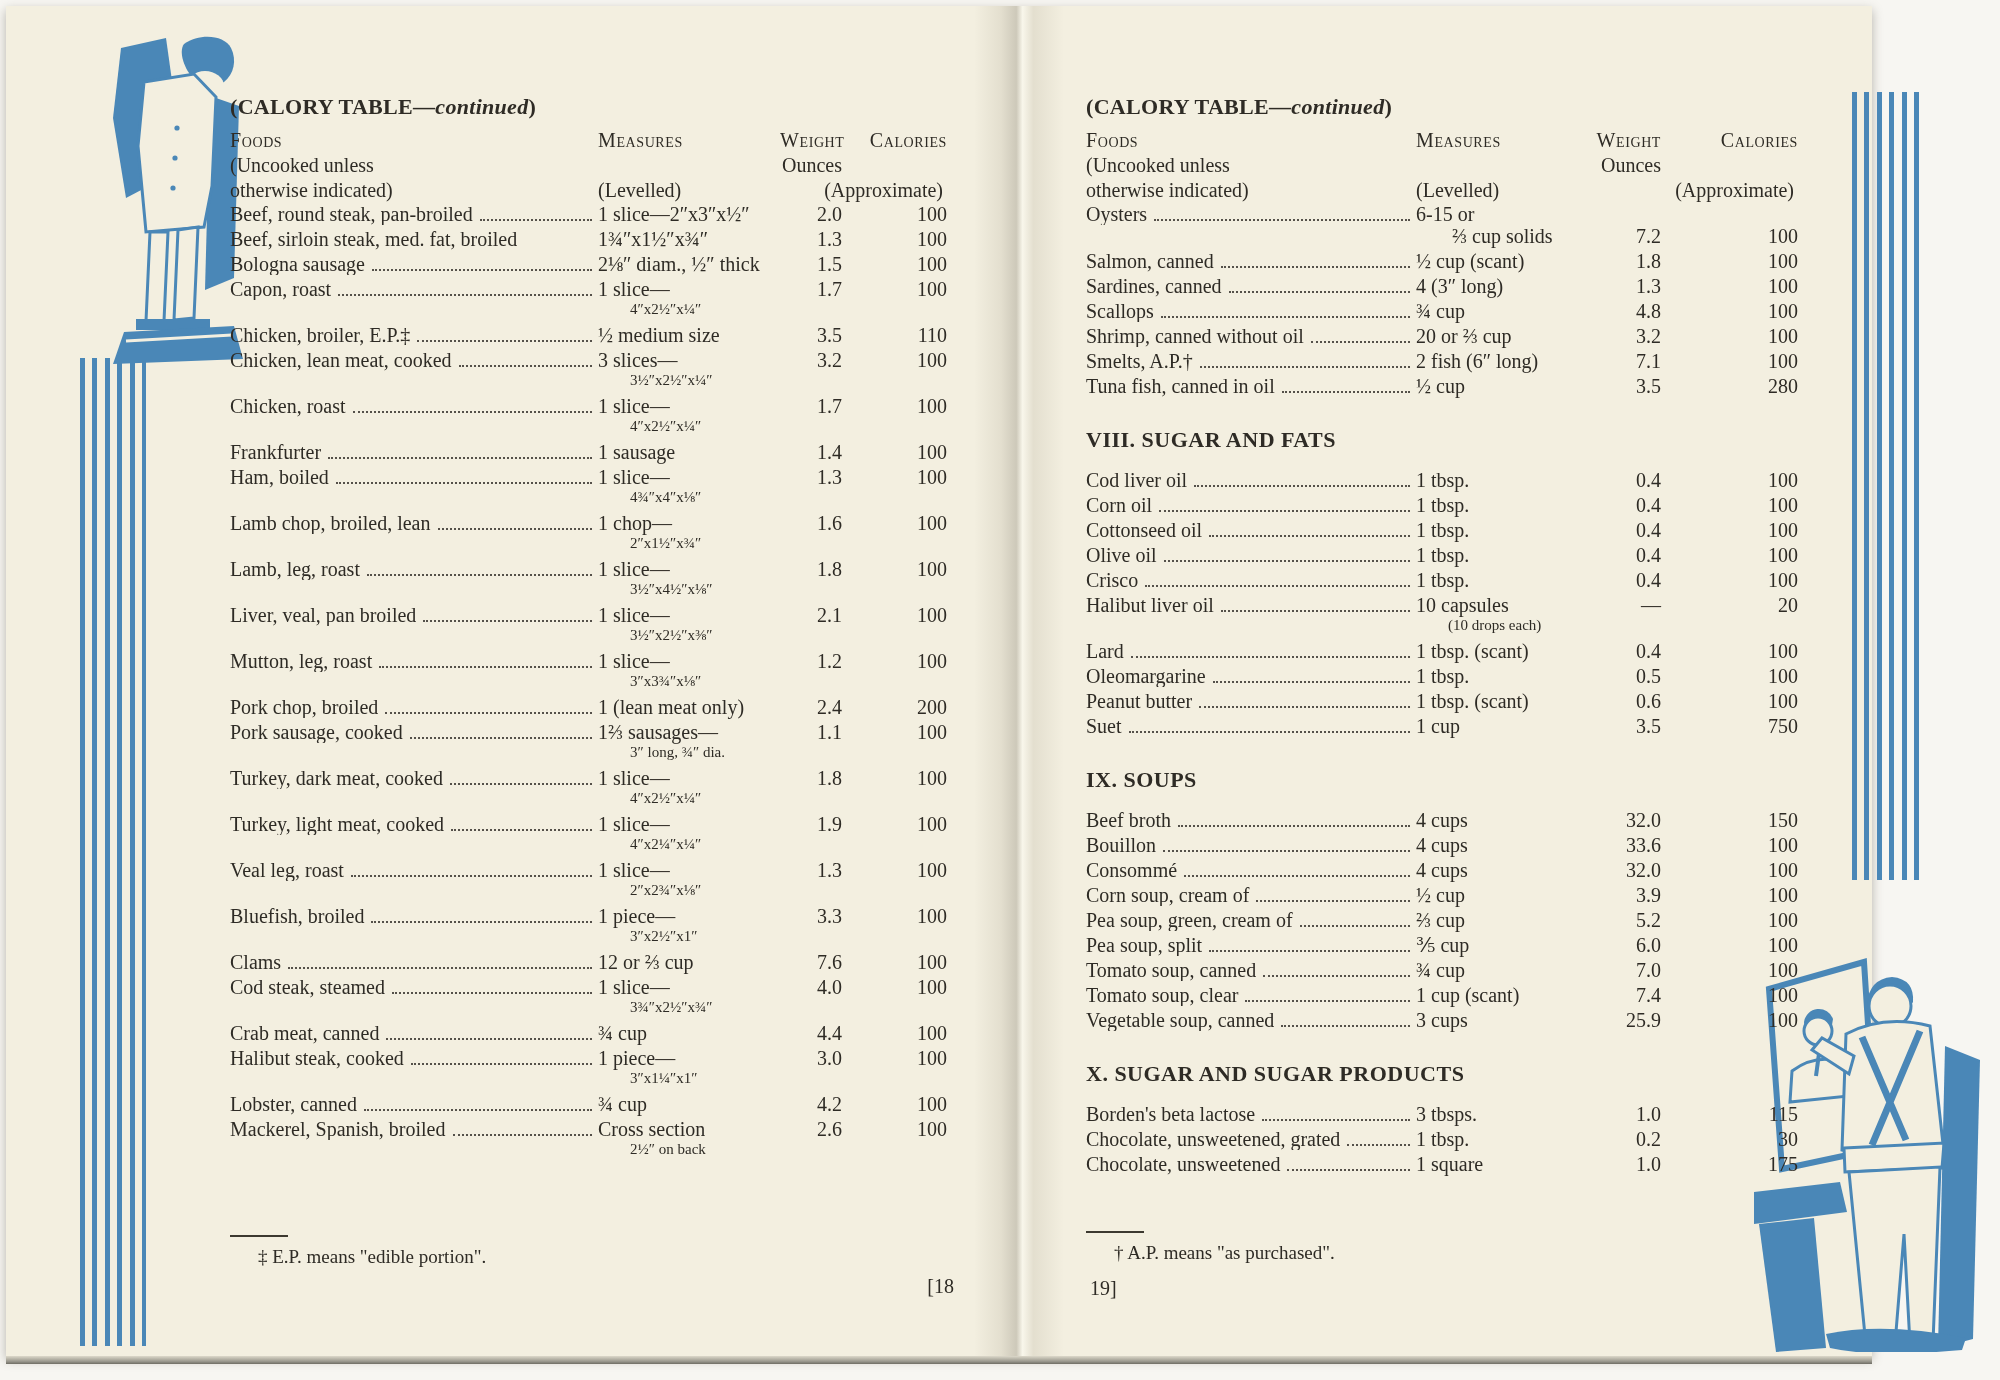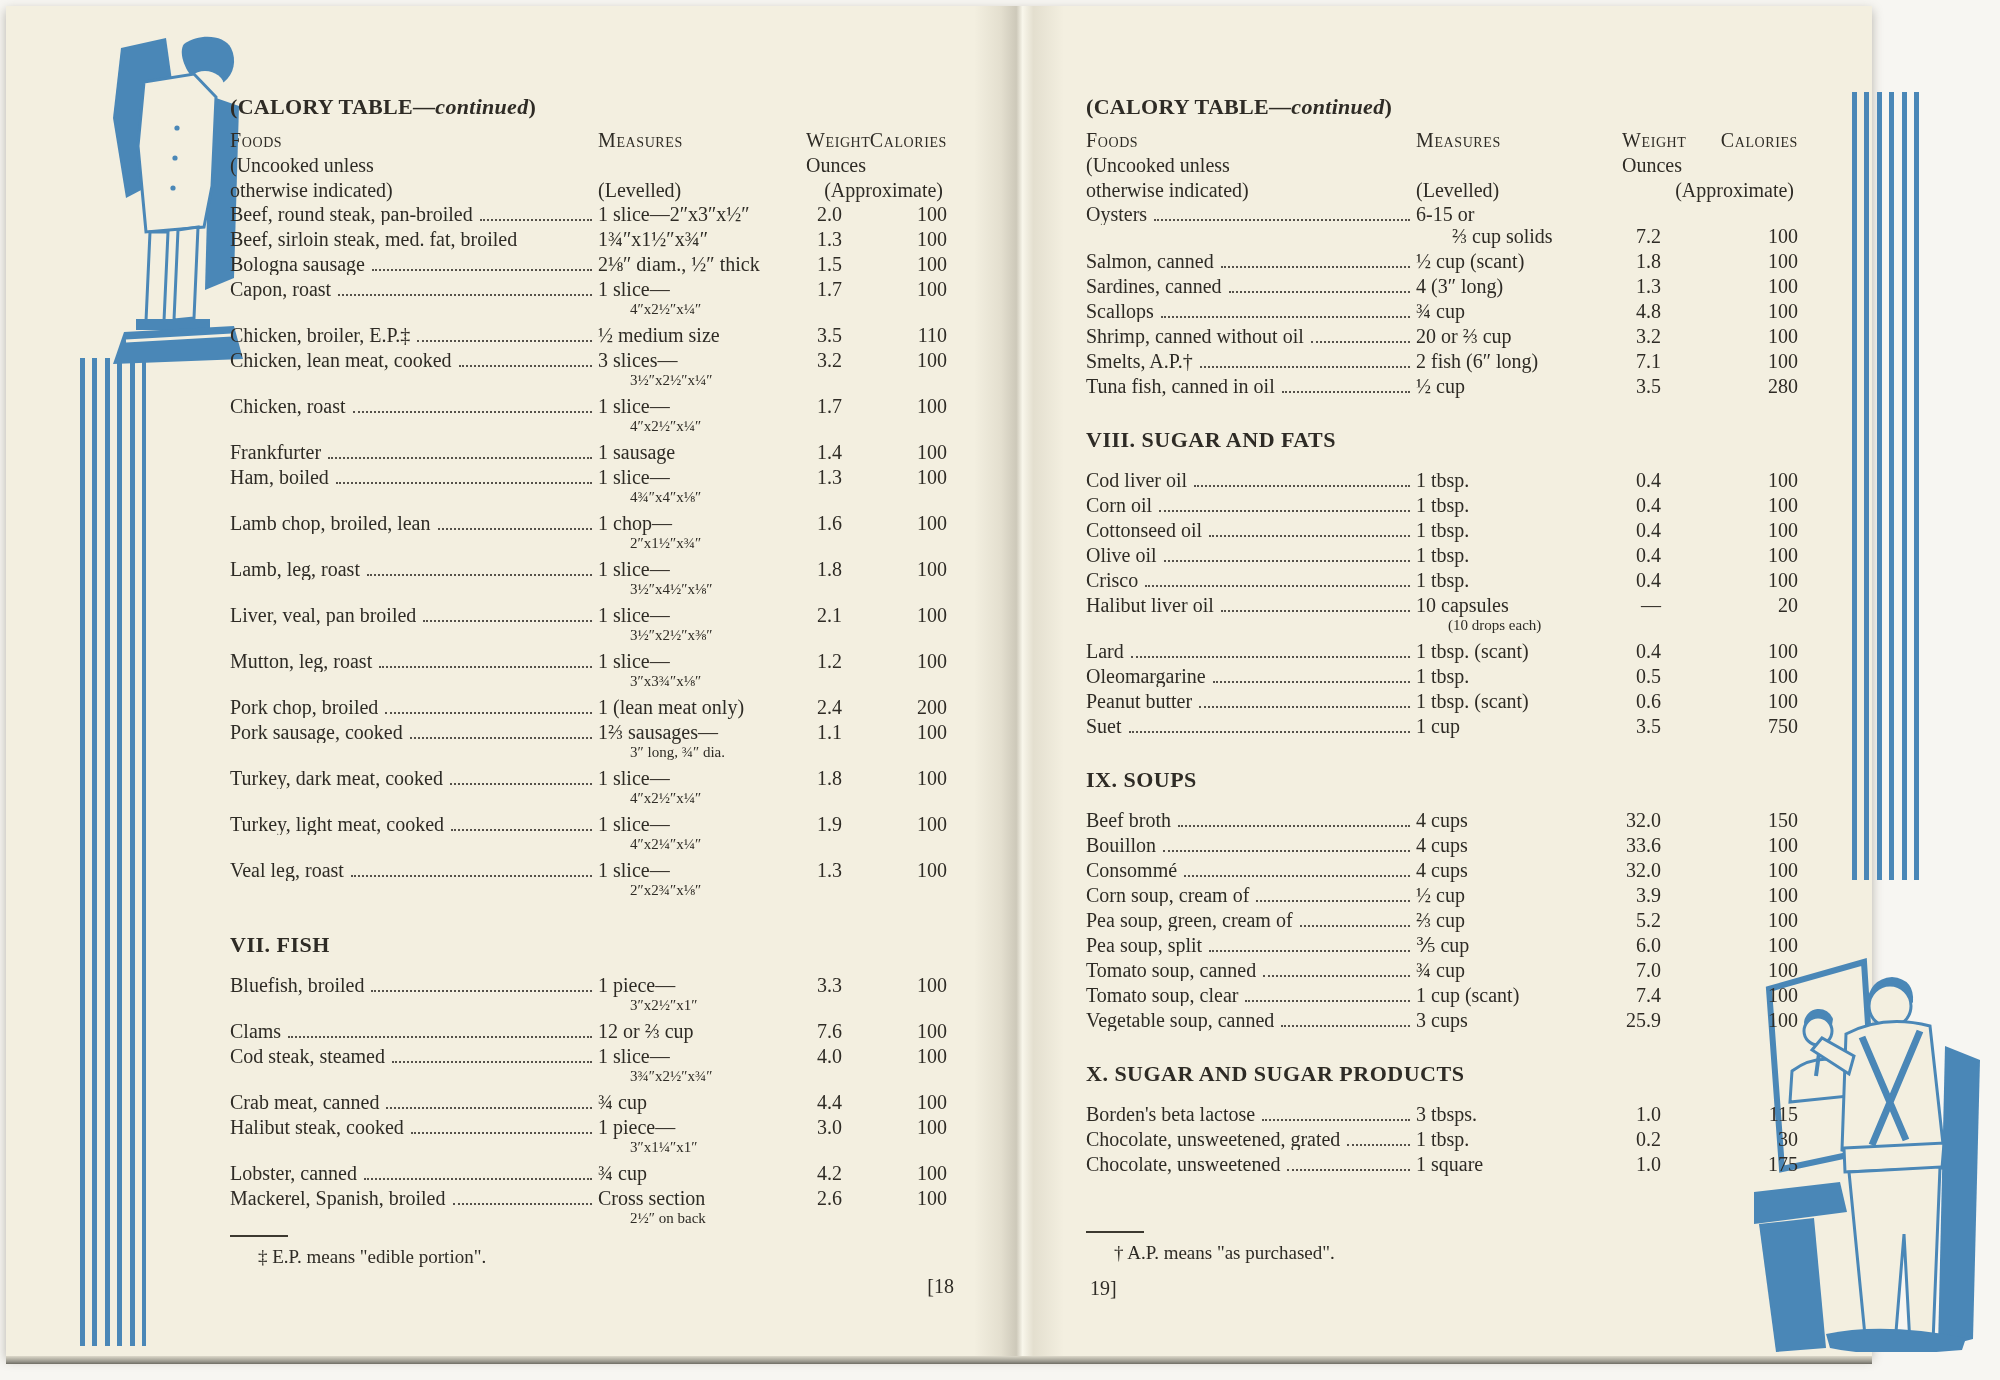--- a/index.html
+++ b/index.html
@@ -38,21 +38,21 @@
 
   .content{position:absolute;top:88px;}
   .page-left  .content{left:190px;--c1:368px;--c2:182px;--c3:62px;--c4:105px;width:717px;}
   .page-right .content{left:70px; --c1:330px;--c2:180px;--c3:65px;--c4:137px;width:712px;}
 
   .ptitle{font-size:22px;font-weight:700;letter-spacing:.3px;margin-bottom:8px;}
   .ptitle i{font-weight:700;}
 
   .th{display:grid;grid-template-columns:var(--c1) var(--c2) var(--c3) var(--c4);line-height:25px;font-size:20px;}
   .sc{font-variant:small-caps;letter-spacing:.6px;}
-  .tr{text-align:right;margin-left:26px;}
+  .tr{text-align:right;}
   .span2{grid-column:3 / span 2;text-align:right;padding-right:4px;}
 
   .tbody{margin-top:0;}
   .row{display:grid;grid-template-columns:var(--c1) var(--c2) var(--c3) var(--c4);
        font-size:20px;line-height:22px;margin-bottom:3px;}
   .c{align-self:start;}
   .food{display:flex;align-items:flex-end;white-space:nowrap;overflow:hidden;}
   .leader{flex:1;min-width:8px;border-bottom:2px dotted #55514a;margin:0 6px 4px 7px;}
   .meas .sub{font-size:15px;line-height:18px;margin:0 0 3px 32px;}
   .meas .m2{margin-left:36px;}
@@ -333,21 +333,20 @@
               <span class="ftext">Veal leg, roast</span>
               <span class="leader"></span>
             </div>
             <div class="c meas">
               <div class="m1">1 slice—</div>
               <div class="sub">2″x2¾″x⅛″</div>
             </div>
             <div class="c wt">1.3</div>
             <div class="c cal">100</div>
           </div>
-          <div class="sec-head">VII.  FISH</div>
           <div class="row">
             <div class="c food">
               <span class="ftext">Bluefish, broiled</span>
               <span class="leader"></span>
             </div>
             <div class="c meas">
               <div class="m1">1 piece—</div>
               <div class="sub">3″x2½″x1″</div>
             </div>
             <div class="c wt">3.3</div>

